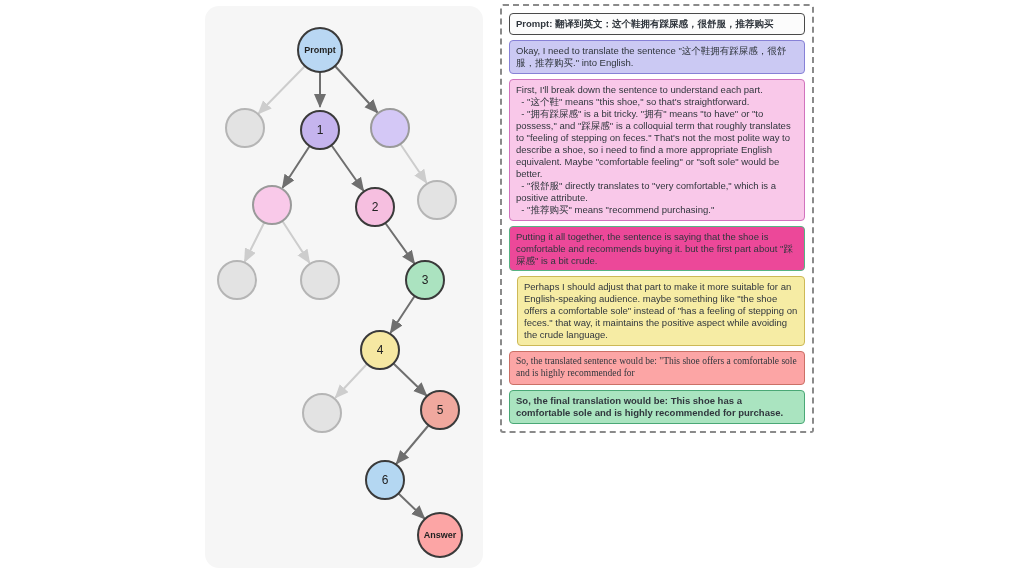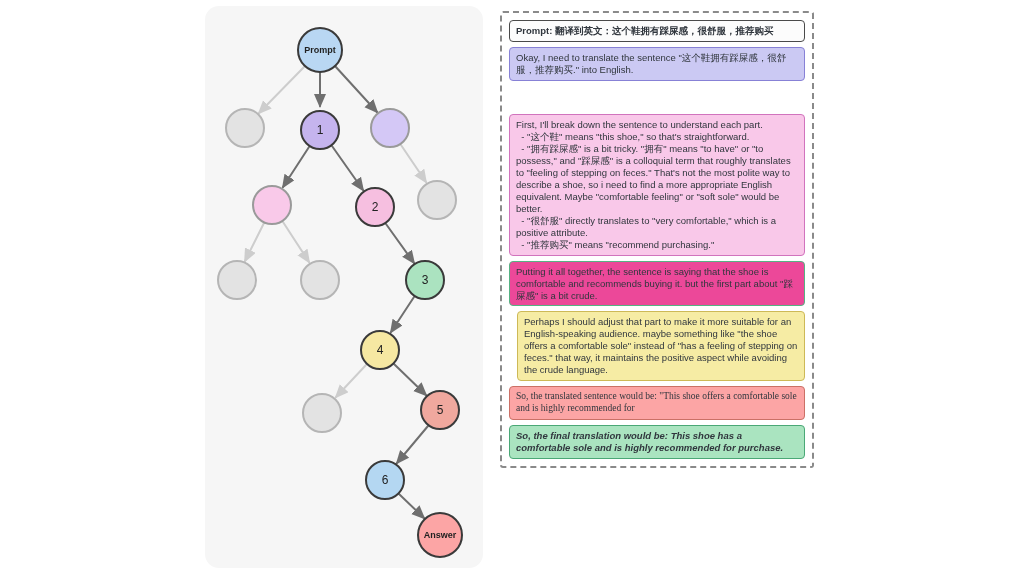--- a/index.html
+++ b/index.html
@@ -20,21 +20,21 @@
   .edge-dark { stroke:#6f6f6f; stroke-width:2; stroke-linecap:round; }
   .edge-light { stroke:#cdcdcd; stroke-width:2; stroke-linecap:round; }
   .node {
     position:absolute; width:40px; height:40px; border-radius:50%;
     border:2px solid #15803d; background:#eee;
     display:flex; align-items:center; justify-content:center;
     font-size:12px; color:#222;
   }
   .node.big { width:46px; height:46px; font-size:9px; font-weight:bold; }
   .panel {
-    position:absolute; left:500px; top:11px; width:314px;
+    position:absolute; left:500px; top:4px; width:314px;
     border:2px dashed #8a8a8a; border-radius:3px;
     padding:7px; display:flex; flex-direction:column; gap:5px;
     background:#fff;
   }
   .tbox {
     border:1.5px solid #888; border-radius:4px;
     padding:4px 6px; font-size:9.5px; line-height:1.26;
     color:#30363d; white-space:pre-wrap; background:#fff;
   }
 </style>
@@ -82,24 +82,24 @@
   <div class="node" style="left: 405px; top: 260px; background: rgb(171, 227, 192); border-color: rgb(58, 58, 58);">3</div>
   <div class="node" style="left: 360px; top: 330px; background: rgb(246, 232, 162); border-color: rgb(58, 58, 58);">4</div>
   <div class="node" style="left: 302px; top: 393px; background: rgb(227, 227, 227); border-color: rgb(181, 181, 181);"></div>
   <div class="node" style="left: 420px; top: 390px; background: rgb(240, 168, 158); border-color: rgb(58, 58, 58);">5</div>
   <div class="node" style="left: 365px; top: 460px; background: rgb(180, 215, 242); border-color: rgb(58, 58, 58);">6</div>
   <div class="node big" style="left: 417px; top: 512px; background: #fca5a5; border-color: rgb(58, 58, 58);">Answer</div>
 
   <div class="panel">
     <div class="tbox" style="background: rgb(252, 252, 252); border-color: rgb(74, 74, 74); font-weight: bold;">Prompt: 翻译到英文：这个鞋拥有踩屎感，很舒服，推荐购买</div>
     <div class="tbox" style="background: rgb(203, 201, 243); border-color: rgb(135, 129, 214);">Okay, I need to translate the sentence "这个鞋拥有踩屎感，很舒服，推荐购买." into English.</div>
-    <div class="tbox" style="background: rgb(249, 200, 233); border-color: rgb(209, 115, 189); margin-top: 28px;">First, I'll break down the sentence to understand each part.
+    <div class="tbox" style="background: rgb(249, 200, 233); border-color: rgb(209, 115, 189);">First, I'll break down the sentence to understand each part.
   - "这个鞋" means "this shoe," so that's straightforward.
   - "拥有踩屎感" is a bit tricky. "拥有" means "to have" or "to possess," and "踩屎感" is a colloquial term that roughly translates to "feeling of stepping on feces." That's not the most polite way to describe a shoe, so i need to find a more appropriate English equivalent. Maybe "comfortable feeling" or "soft sole" would be better.
   - "很舒服" directly translates to "very comfortable," which is a positive attribute.
   - "推荐购买" means "recommend purchasing."</div>
     <div class="tbox" style="background: #ec4899; border-color: rgb(86, 179, 131);">Putting it all together, the sentence is saying that the shoe is comfortable and recommends buying it. but the first part about "踩屎感" is a bit crude.</div>
     <div class="tbox" style="background: rgb(246, 236, 164); border-color: rgb(205, 185, 87); margin-left: 8px;">Perhaps I should adjust that part to make it more suitable for an English-speaking audience. maybe something like "the shoe offers a comfortable sole" instead of "has a feeling of stepping on feces." that way, it maintains the positive aspect while avoiding the crude language.</div>
     <div class="tbox" style="background: #fca5a5; border-color: rgb(203, 112, 102); font-family: Liberation Serif, serif;">So, the translated sentence would be: "This shoe offers a comfortable sole and is highly recommended for</div>
-    <div class="tbox" style="background: rgb(170, 228, 192); border-color: rgb(74, 168, 118); font-weight: bold; font-style: italic;">So, the final translation would be: This shoe has a comfortable sole and is highly recommended for purchase.</div>
+    <div class="tbox" style="background: rgb(170, 228, 192); border-color: rgb(74, 168, 118); font-weight: bold;">So, the final translation would be: This shoe has a comfortable sole and is highly recommended for purchase.</div>
   </div>
 
 </div>
 
 </body></html>

